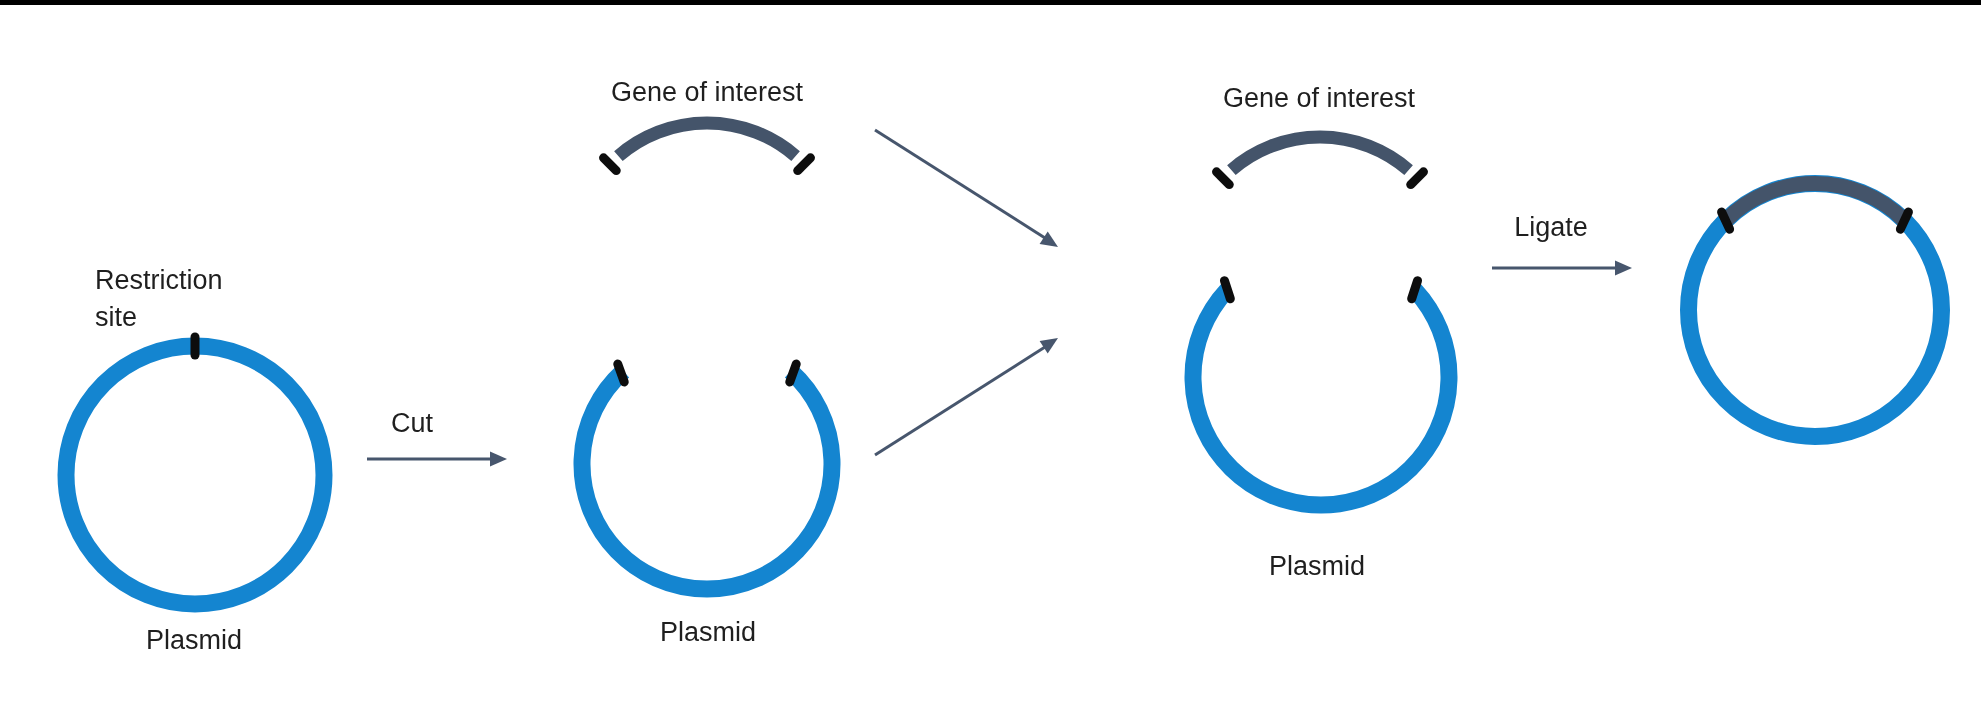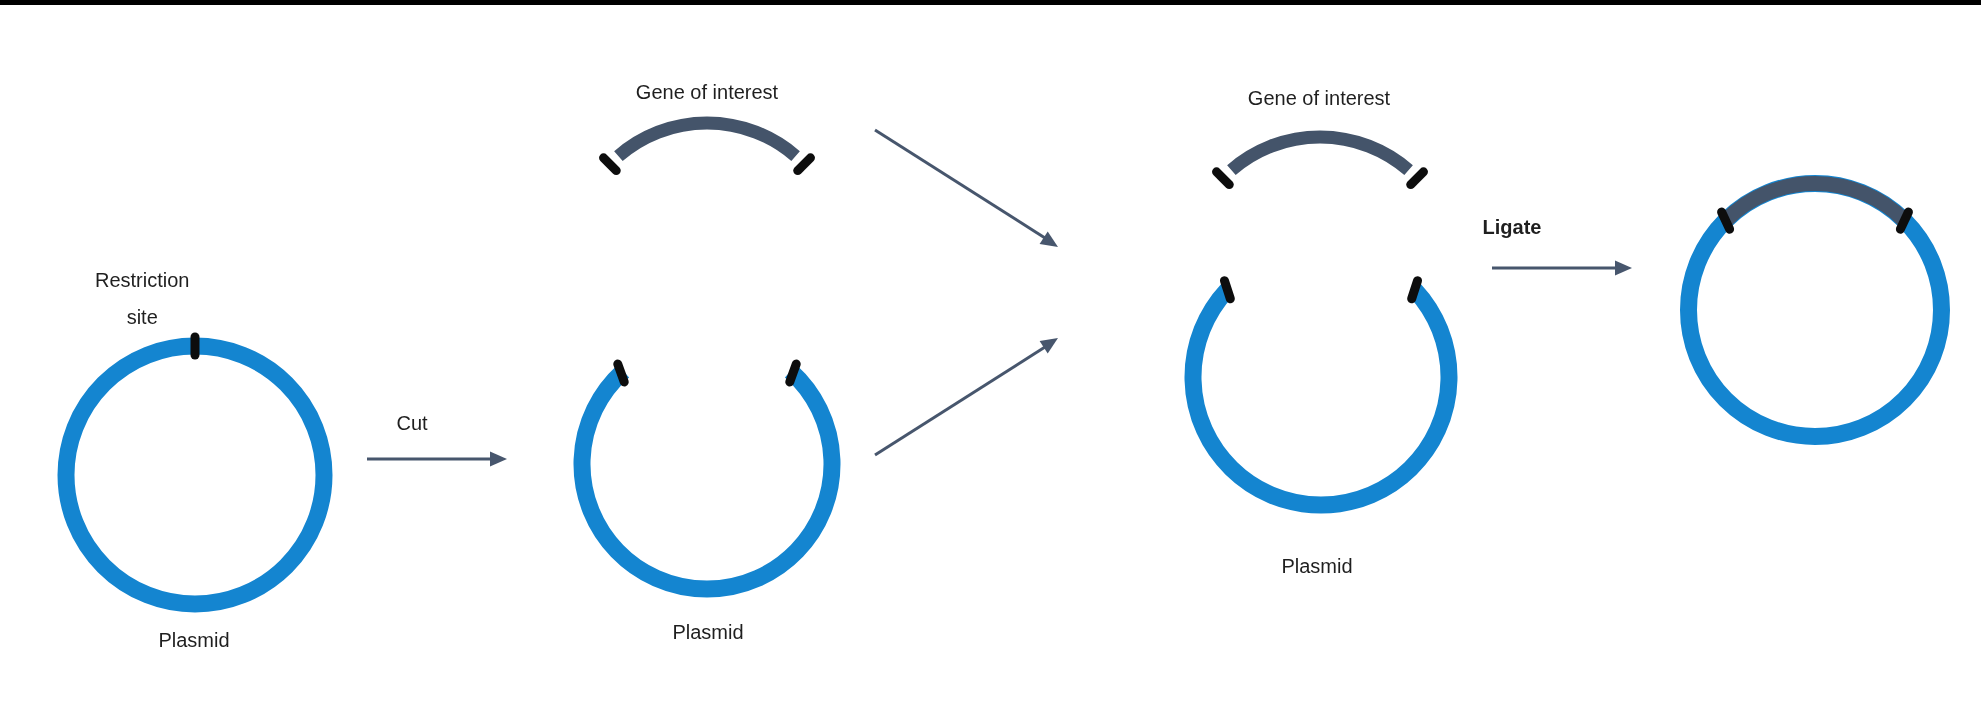--- a/index.html
+++ b/index.html
@@ -20,31 +20,30 @@
     left: 0; top: 0;
     width: 100%;
     height: 5px;
   }
   svg.diagram-layer {
     position: absolute;
     left: 0; top: 0;
   }
   .lbl {
     position: absolute;
-    font-size: 20px;
+    font-size: 27px;
     line-height: 36px;
     white-space: nowrap;
   }
   .lbl.centered {
     transform: translateX(-50%);
     text-align: center;
   }
   .lbl.two-line {
     line-height: 37px;
-    text-align: center;
   }
 </style>
 </head>
 <body>
 
 <div class="canvas" style="color: rgb(31, 31, 31);">
 
   <div class="top-bar" style="background-color: rgb(0, 0, 0);"></div>
 
   <svg class="diagram-layer" width="1981" height="716" viewBox="0 0 1981 716">
@@ -114,15 +113,15 @@
 
   <div class="lbl centered" style="left:707px; top:74px;">Gene of interest</div>
 
   <div class="lbl centered" style="left:708px; top:614px;">Plasmid</div>
 
 
   <div class="lbl centered" style="left:1319px; top:80px;">Gene of interest</div>
 
   <div class="lbl centered" style="left:1317px; top:548px;">Plasmid</div>
 
-  <div class="lbl centered" style="left:1512px; top:209px;font-weight:bold;">Ligate</div>
+  <div class="lbl centered" style="left:1551px; top:209px;">Ligate</div>
 
 </div>
 
 </body></html>

